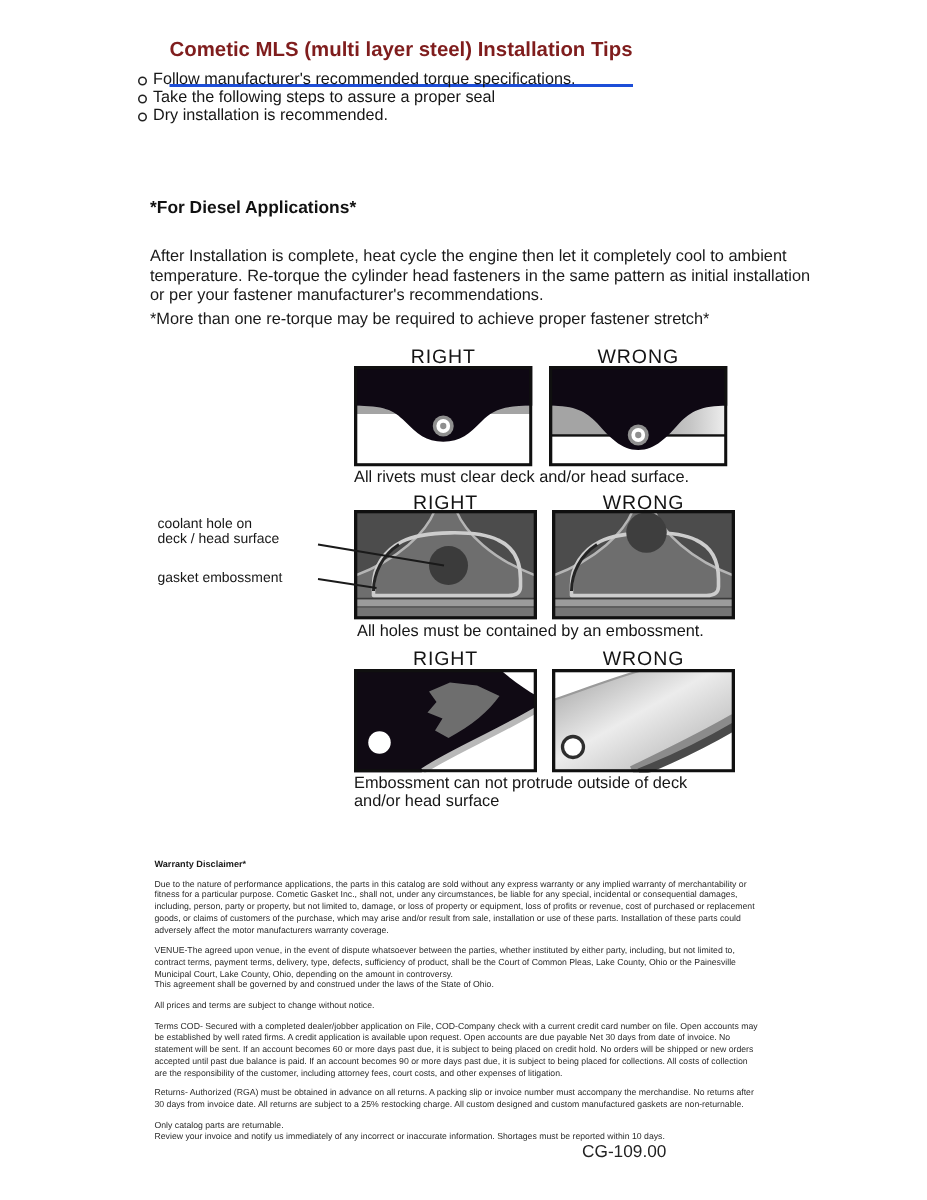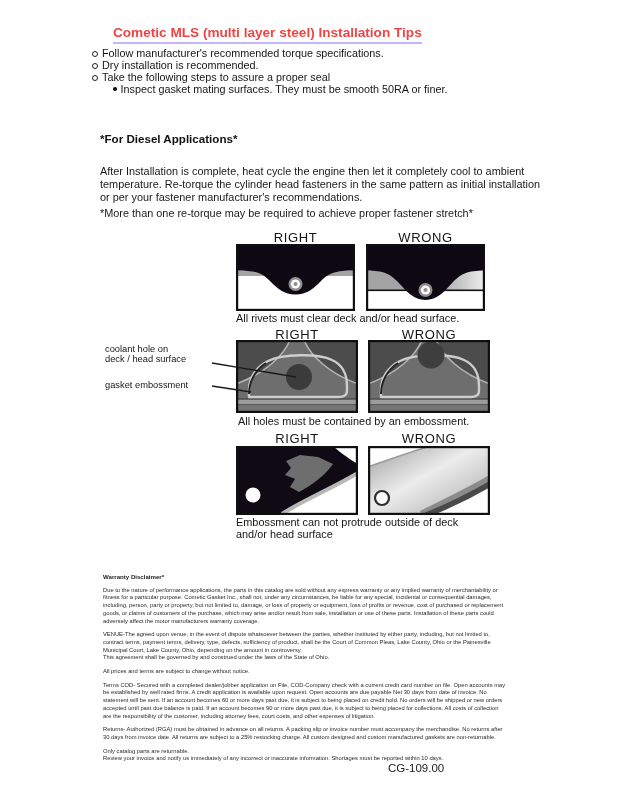--- a/index.html
+++ b/index.html
@@ -3,22 +3,22 @@
 <meta charset="utf-8">
 <style>
   html,body{margin:0;padding:0;background:#ffffff;}
   .page{
     position:relative;width:618px;height:800px;background:#ffffff;
     font-family:"Liberation Sans", sans-serif;color:#161616;overflow:hidden;
   }
   .abs{position:absolute;}
   .pre{white-space:pre-line;}
   .title{
-    font-size:13.6px;font-weight:bold;letter-spacing:0px;color:#ef4444;
-    border-bottom:2px solid #c4b5fd;padding-bottom:2px;
+    font-size:13.6px;font-weight:bold;letter-spacing:0px;color:#7f1d1d;
+    border-bottom:2px solid #1d4ed8;padding-bottom:16px;
   }
   .bullets{font-size:10.8px;line-height:12px;}
   .bullet-row{display:flex;align-items:flex-start;}
   .marker-o{
     width:4px;height:4px;border:1.1px solid #222;border-radius:50%;
     margin:3.5px 4px 0 0;flex:0 0 auto;
   }
   .sub{margin-left:21px;}
   .marker-dot{
     width:3.6px;height:3.6px;background:#111;border-radius:50%;
@@ -43,29 +43,25 @@
 
   <div class="abs title" style="left:113px;top:25px;">Cometic MLS (multi layer steel) Installation Tips</div>
 
   <div class="abs bullets" style="left:92px;top:47px;width:470px;">
     <div class="bullet-row">
       <span class="marker-o"></span>
       <span>Follow manufacturer's recommended torque specifications.</span>
     </div>
     <div class="bullet-row">
       <span class="marker-o"></span>
-      <span>Dry installation is recommended.</span>
+      <span>Take the following steps to assure a proper seal</span>
     </div>
     <div class="bullet-row">
       <span class="marker-o"></span>
-      <span>Take the following steps to assure a proper seal</span>
-    </div>
-    <div class="bullet-row sub">
-      <span class="marker-dot"></span>
-      <span>Inspect gasket mating surfaces.  They must be smooth 50RA or finer.</span>
+      <span>Dry installation is recommended.</span>
     </div>
   </div>
 
   <div class="abs h2" style="left:100px;top:132px;">*For Diesel Applications*</div>
   <div class="abs body-par pre" style="left:100px;top:165px;width:480px;">After Installation is complete, heat cycle the engine then let it completely cool to ambient
 temperature. Re-torque the cylinder head fasteners in the same pattern as initial installation
 or per your fastener manufacturer's recommendations.</div>
   <div class="abs body-par" style="left:100px;top:207px;width:480px;">*More than one re-torque may be required to achieve proper fastener stretch*</div>
 
   <div class="abs fig-label" style="left:236px;top:230px;width:119px;">RIGHT</div>

